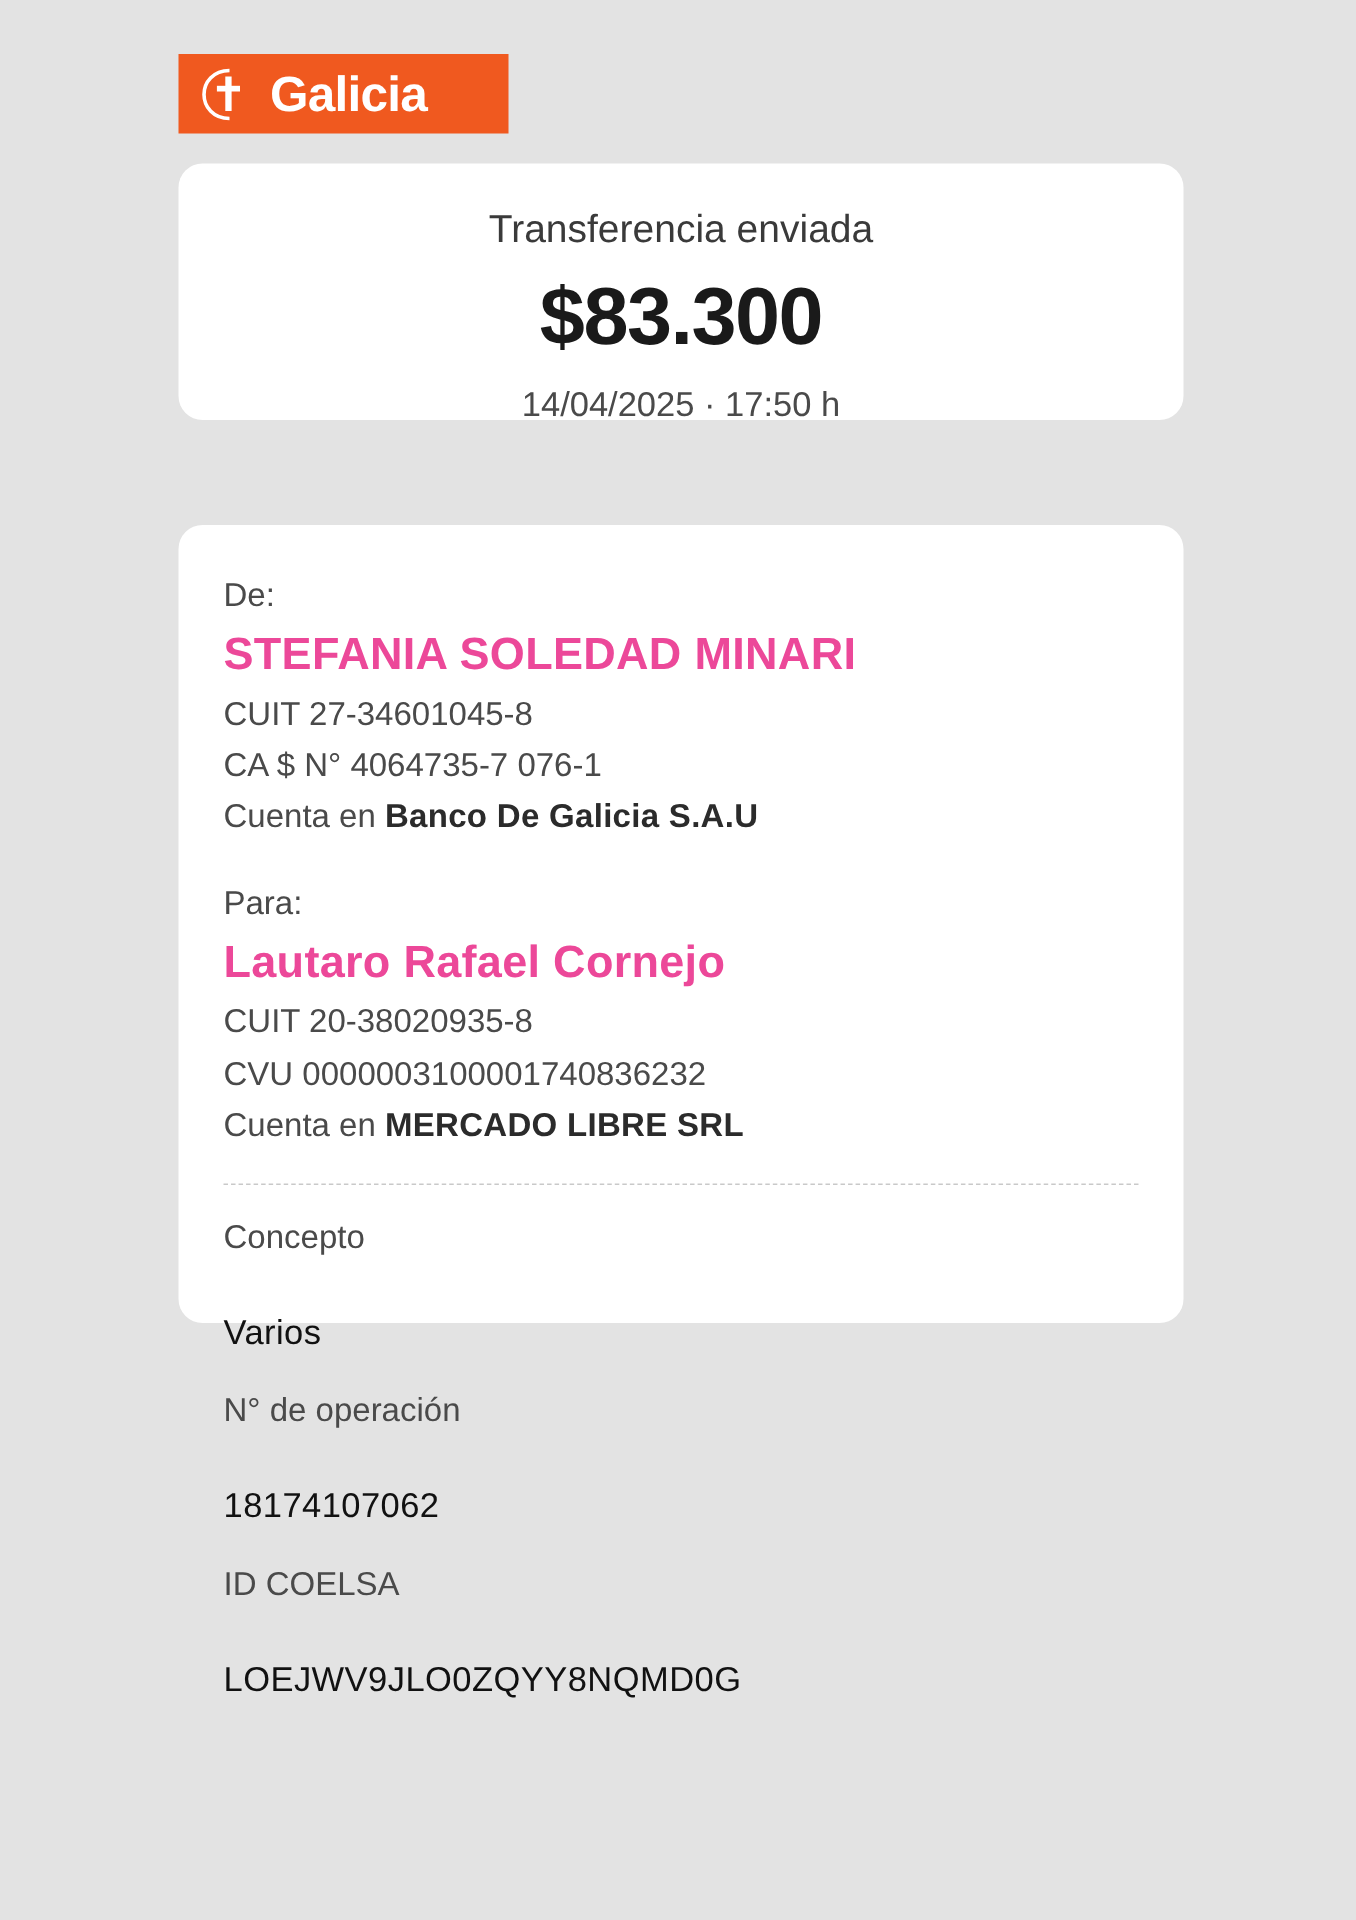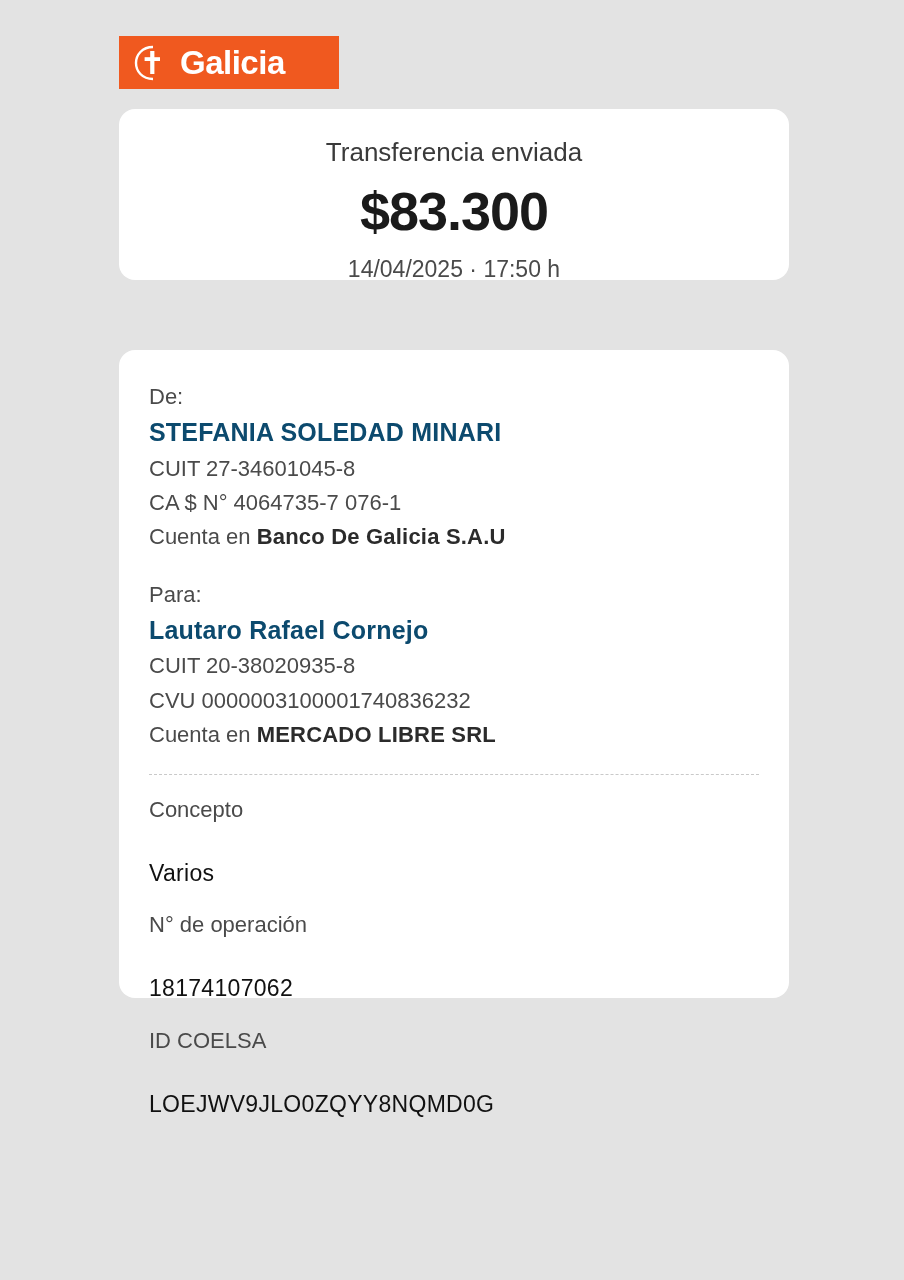--- a/index.html
+++ b/index.html
@@ -80,34 +80,34 @@
   .summary-date {
     margin-top: 14px;
     font-size: 23px;
     color: #4a4a4a;
   }
 
   .card-detail {
     left: 119px;
     top: 350px;
     width: 670px;
-    height: 648px;
+    height: 532px;
     padding: 30px 30px 0 30px;
   }
 
   .block { margin-bottom: 4px; }
   .lbl {
     font-size: 22px;
     color: #4a4a4a;
     line-height: 1.55;
   }
   .name {
-    font-size: 25px;
-    font-weight: bold;
-    color: #0c4a6e;
+    font-size: 30px;
+    font-weight: bold;
+    color: #ec4899;
     line-height: 1.5;
     letter-spacing: 0.2px;
   }
   .row {
     font-size: 22px;
     color: #4a4a4a;
     line-height: 1.55;
   }
   .row .strong {
     font-weight: bold;

